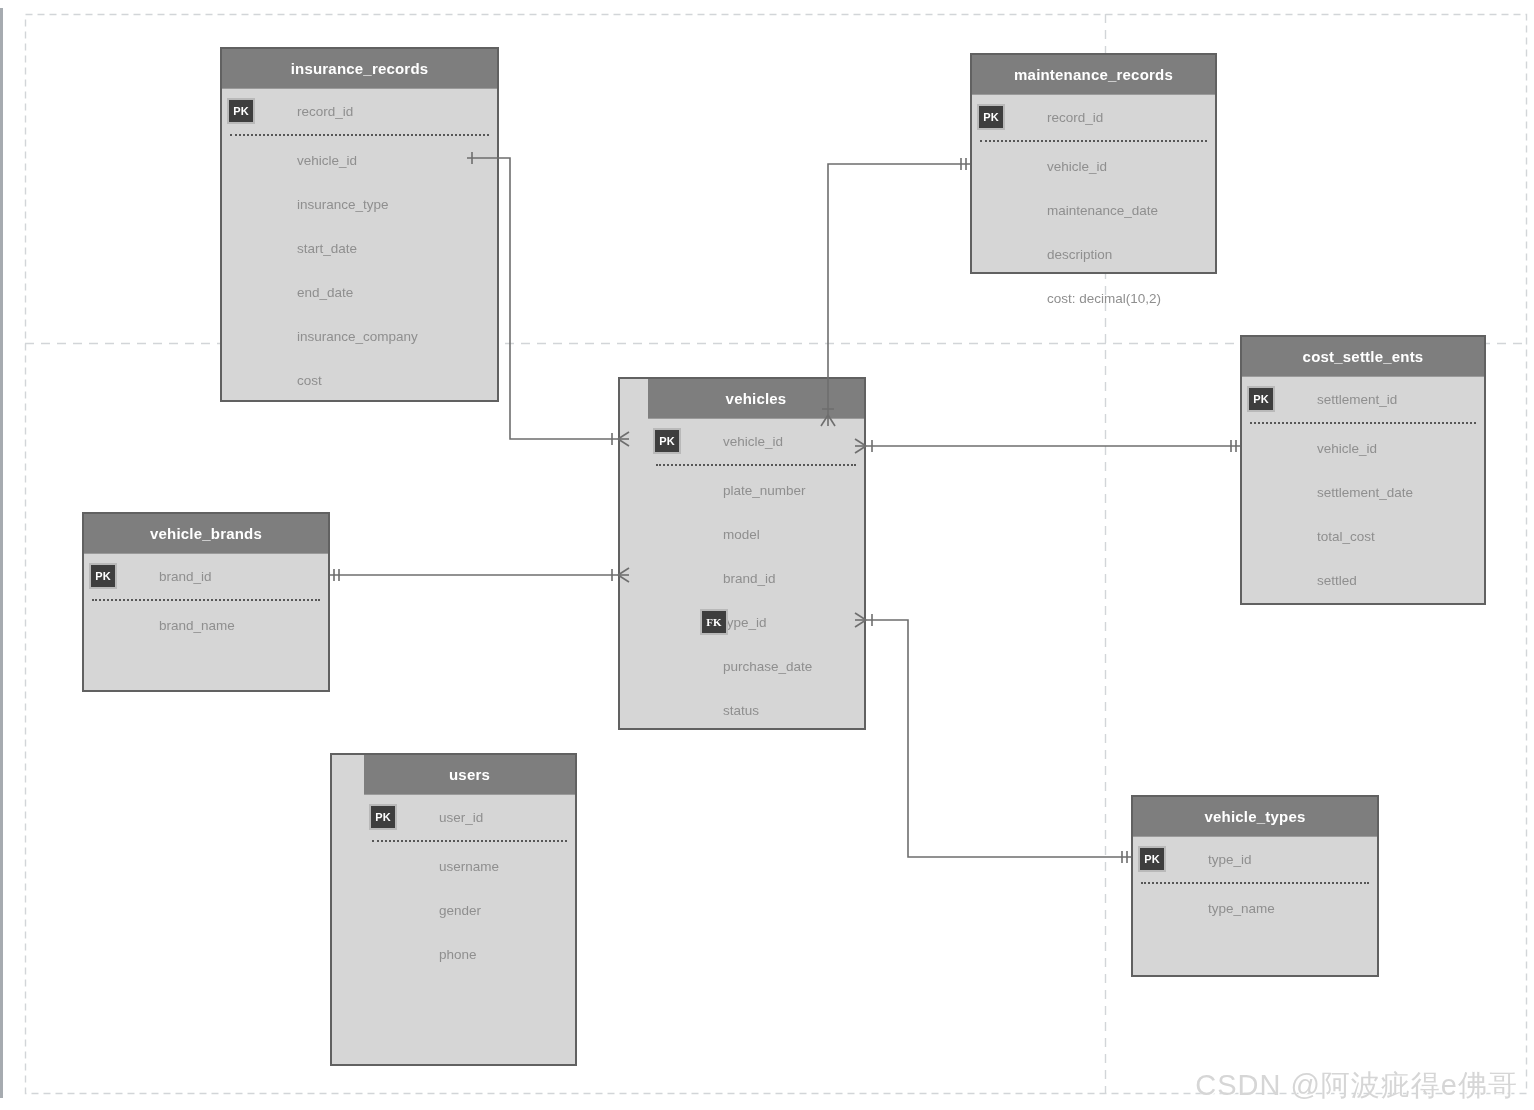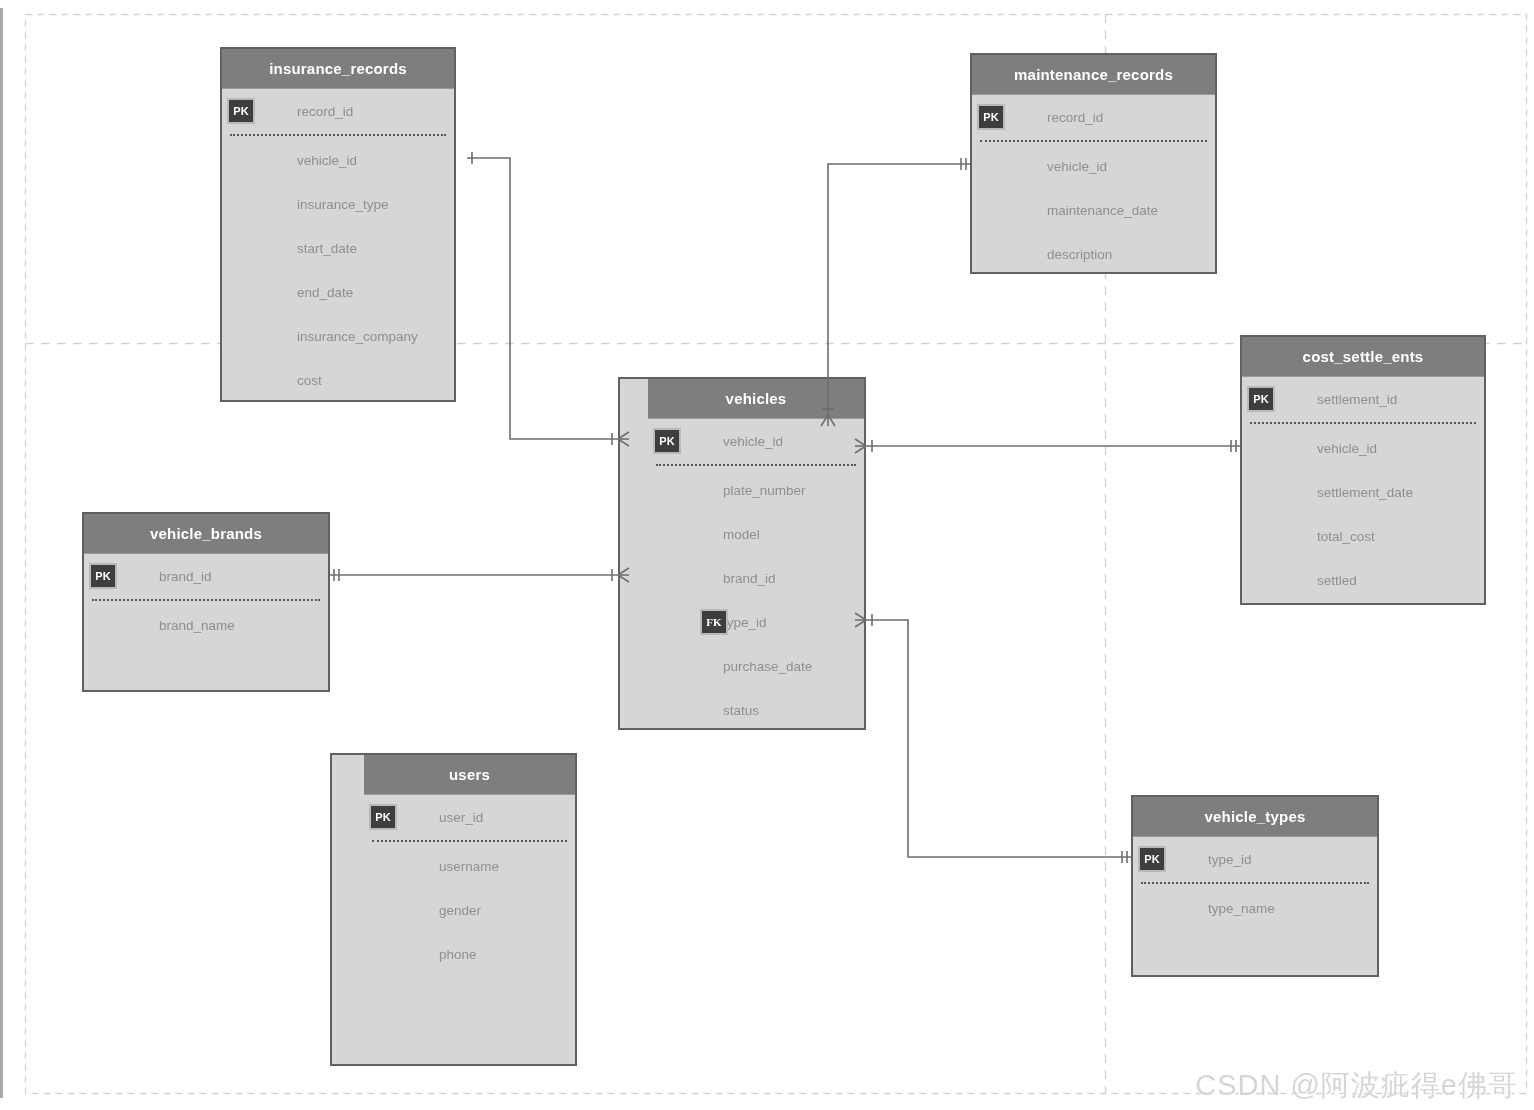--- a/index.html
+++ b/index.html
@@ -51,21 +51,21 @@
 <body>
 
 <div id="canvas">
   <div id="left-strip"></div>
   <svg id="guide-layer" width="1534" height="1110">
       <rect x="25.5" y="14.5" width="1501" height="1079" fill="none" stroke="var(--guide)" stroke-width="1.4" stroke-dasharray="7 5"></rect>
       <line x1="25" y1="343.5" x2="1526" y2="343.5" stroke="var(--guide)" stroke-width="1.4" stroke-dasharray="9 7"></line>
       <line x1="1105.5" y1="14" x2="1105.5" y2="1093" stroke="var(--guide)" stroke-width="1.4" stroke-dasharray="9 7"></line>
     </svg>
   <div id="tables">
-      <div class="table" style="left: 220px; top: 47px; width: 236px; height: 355px;">
+      <div class="table" style="left: 220px; top: 47px; width: 279px; height: 355px;">
         <div class="t-header">insurance_records</div>
         <div class="t-row">
           <span class="badge pk">PK</span>
           <span class="f-label">record_id</span>
         </div>
         <div class="t-sep"></div>
         <div class="t-row">
           <span class="f-label">vehicle_id</span>
         </div>
         <div class="t-row">
@@ -92,20 +92,23 @@
         </div>
         <div class="t-sep"></div>
         <div class="t-row">
           <span class="f-label">vehicle_id</span>
         </div>
         <div class="t-row">
           <span class="f-label">maintenance_date</span>
         </div>
         <div class="t-row">
           <span class="f-label">description</span>
+        </div>
+        <div class="t-row">
+          <span class="f-label">cost: decimal(10,2)</span>
         </div>
       </div>
       <div class="table" style="left: 1240px; top: 335px; width: 246px; height: 270px;">
         <div class="t-header">cost_settle_ents</div>
         <div class="t-row">
           <span class="badge pk">PK</span>
           <span class="f-label">settlement_id</span>
         </div>
         <div class="t-sep"></div>
         <div class="t-row">

